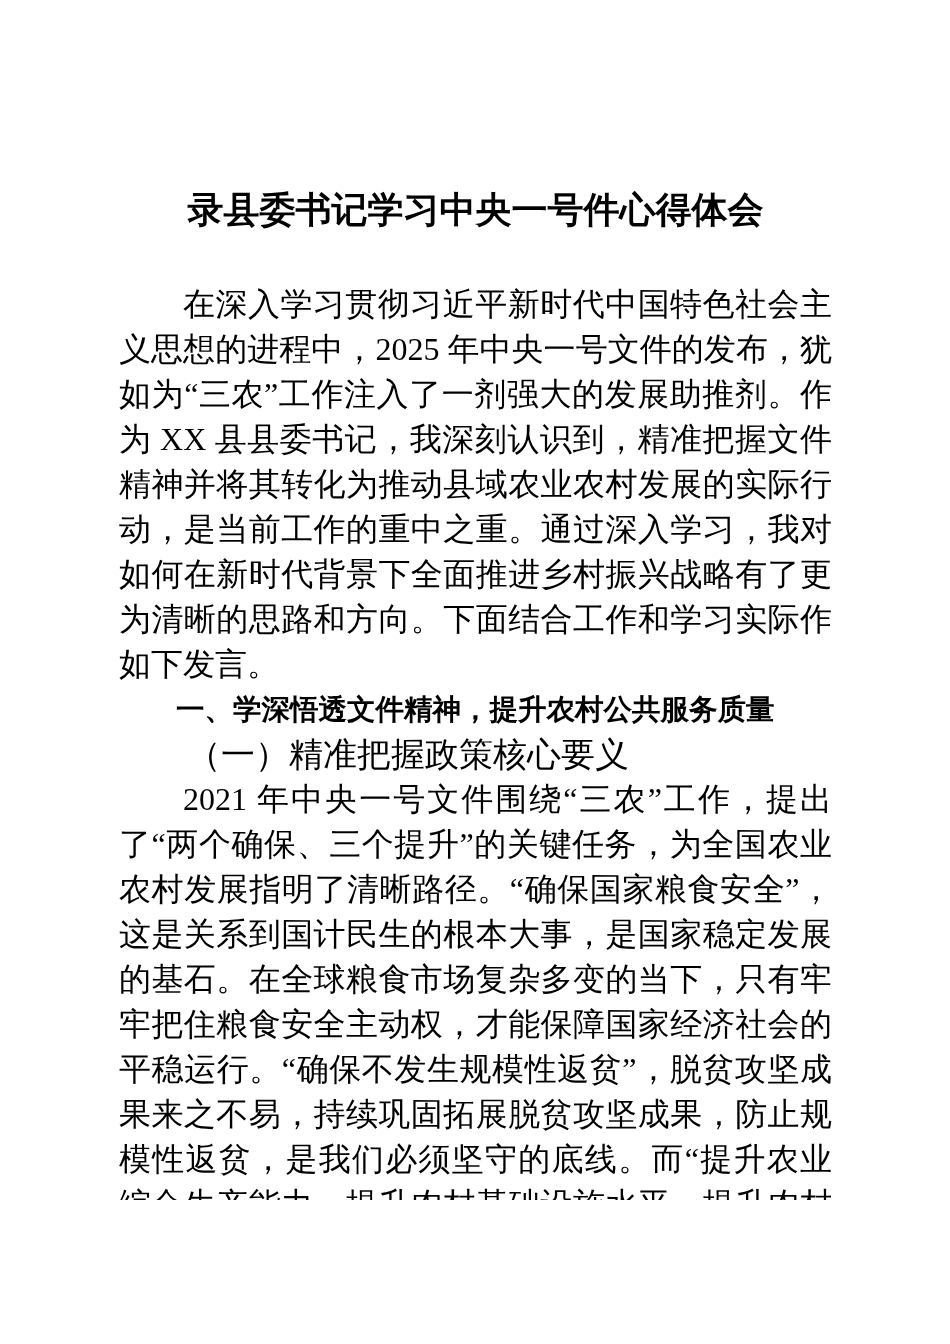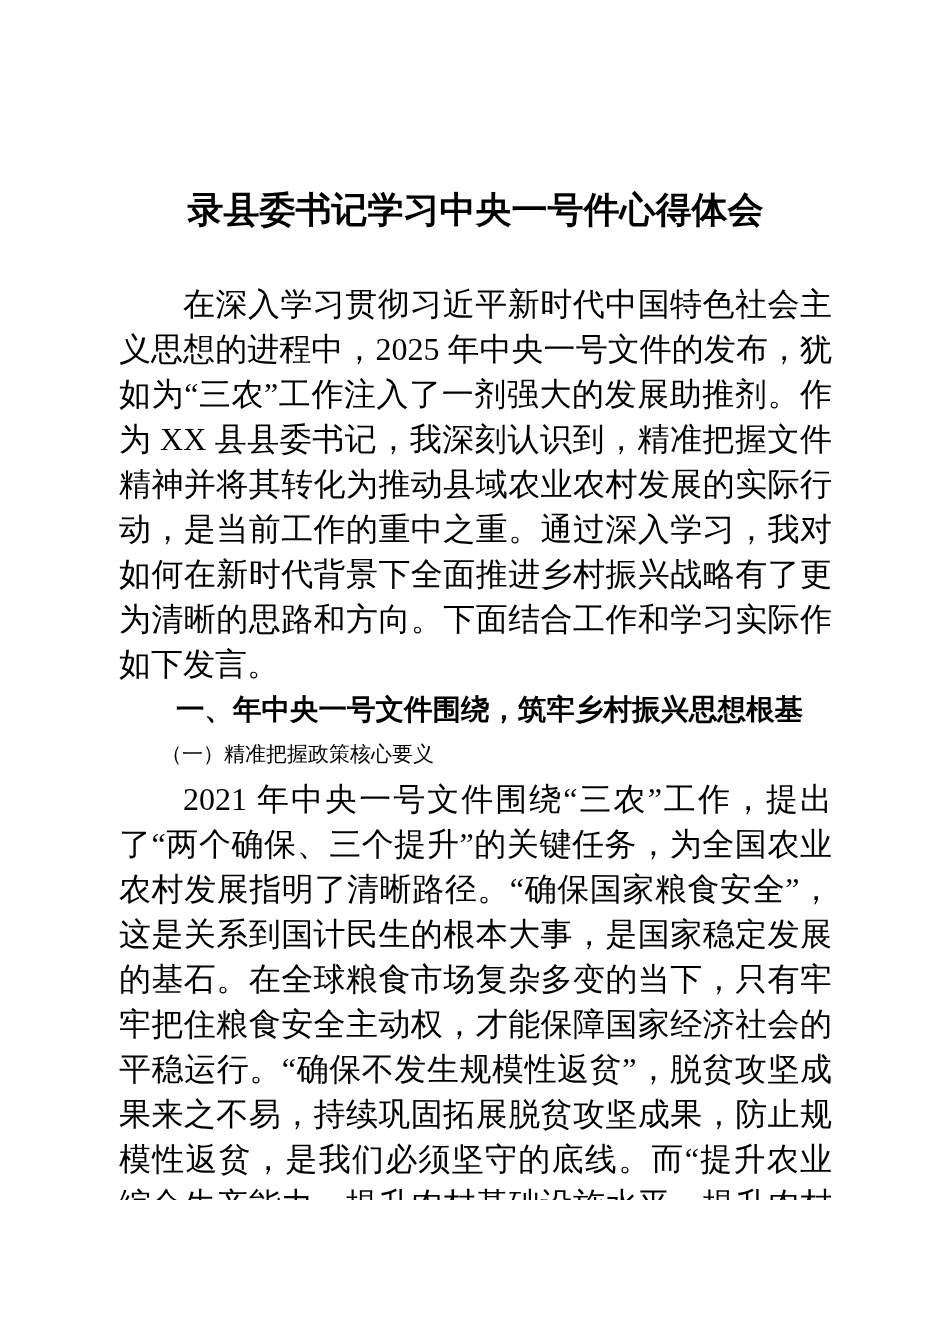--- a/index.html
+++ b/index.html
@@ -40,33 +40,33 @@
     font-weight: 700;
     font-size: 28.5px;
     line-height: 45px;
     text-indent: 2em;
     text-align: justify;
     margin: 0;
   }
   .subsection-heading {
     font-family: "Liberation Serif", "DejaVu Serif", serif;
     font-weight: 400;
-    font-size: 21px;
+    font-size: 34px;
     line-height: 45px;
     text-indent: 2em;
     text-align: justify;
     margin: 0;
   }
 </style>
 </head>
 <body>
 
 <div class="page">
   <h1 class="doc-title">录县委书记学习中央一号件心得体会</h1>
 
   <p class="body-para">在深入学习贯彻习近平新时代中国特色社会主义思想的进程中，2025 年中央一号文件的发布，犹如为“三农”工作注入了一剂强大的发展助推剂。作为 XX 县县委书记，我深刻认识到，精准把握文件精神并将其转化为推动县域农业农村发展的实际行动，是当前工作的重中之重。通过深入学习，我对如何在新时代背景下全面推进乡村振兴战略有了更为清晰的思路和方向。下面结合工作和学习实际作如下发言。</p>
 
-  <h2 class="section-heading">一、年中央一号文件围绕，筑牢乡村振兴思想根基</h2>
+  <h2 class="section-heading">一、学深悟透文件精神，提升农村公共服务质量</h2>
 
   <h3 class="subsection-heading">（一）精准把握政策核心要义</h3>
 
   <p class="body-para">2021 年中央一号文件围绕“三农”工作，提出了“两个确保、三个提升”的关键任务，为全国农业农村发展指明了清晰路径。“确保国家粮食安全”，这是关系到国计民生的根本大事，是国家稳定发展的基石。在全球粮食市场复杂多变的当下，只有牢牢把住粮食安全主动权，才能保障国家经济社会的平稳运行。“确保不发生规模性返贫”，脱贫攻坚成果来之不易，持续巩固拓展脱贫攻坚成果，防止规模性返贫，是我们必须坚守的底线。而“提升农业综合生产能力、提升农村基础设施水平、提升农村公共服务质量”，这三个提升从农业生产的核心能力到农村发展的基础条件，再到农民生活的保障服务，全方位涵盖了乡村振兴的关键领域。</p>
 </div>
 
 </body></html>

